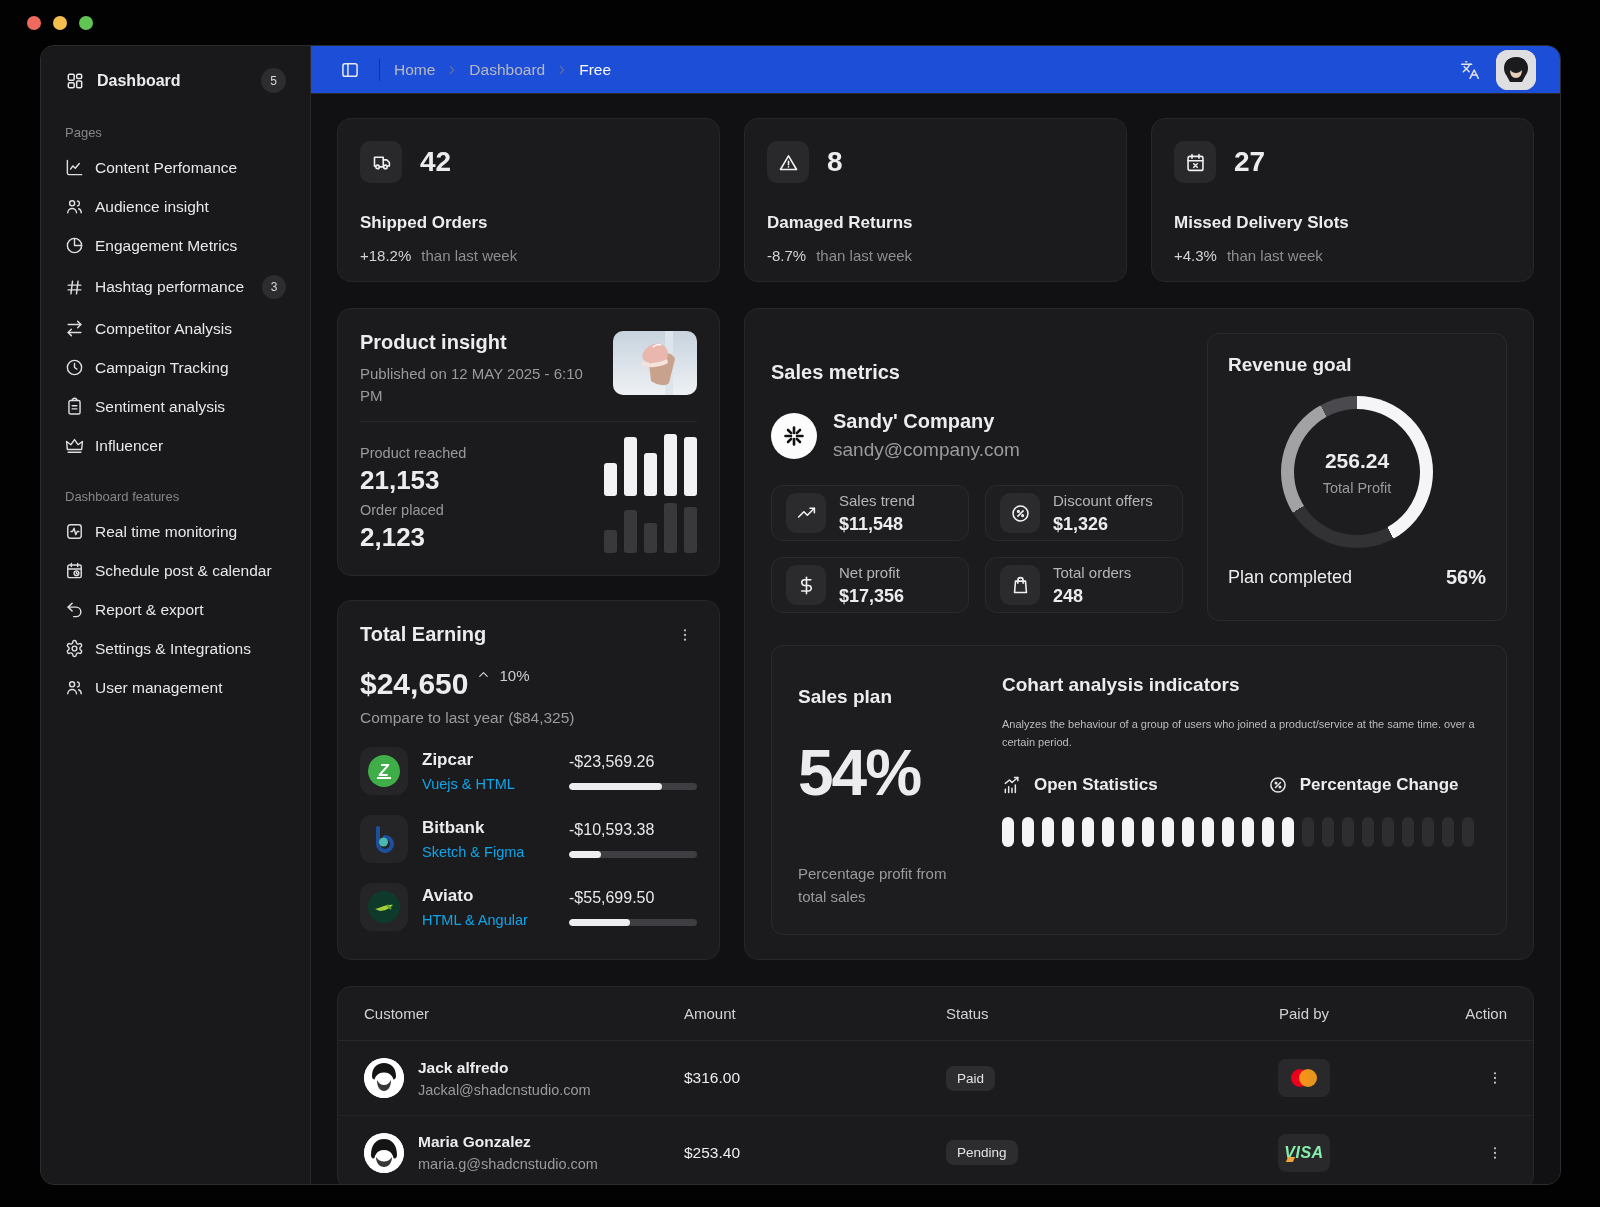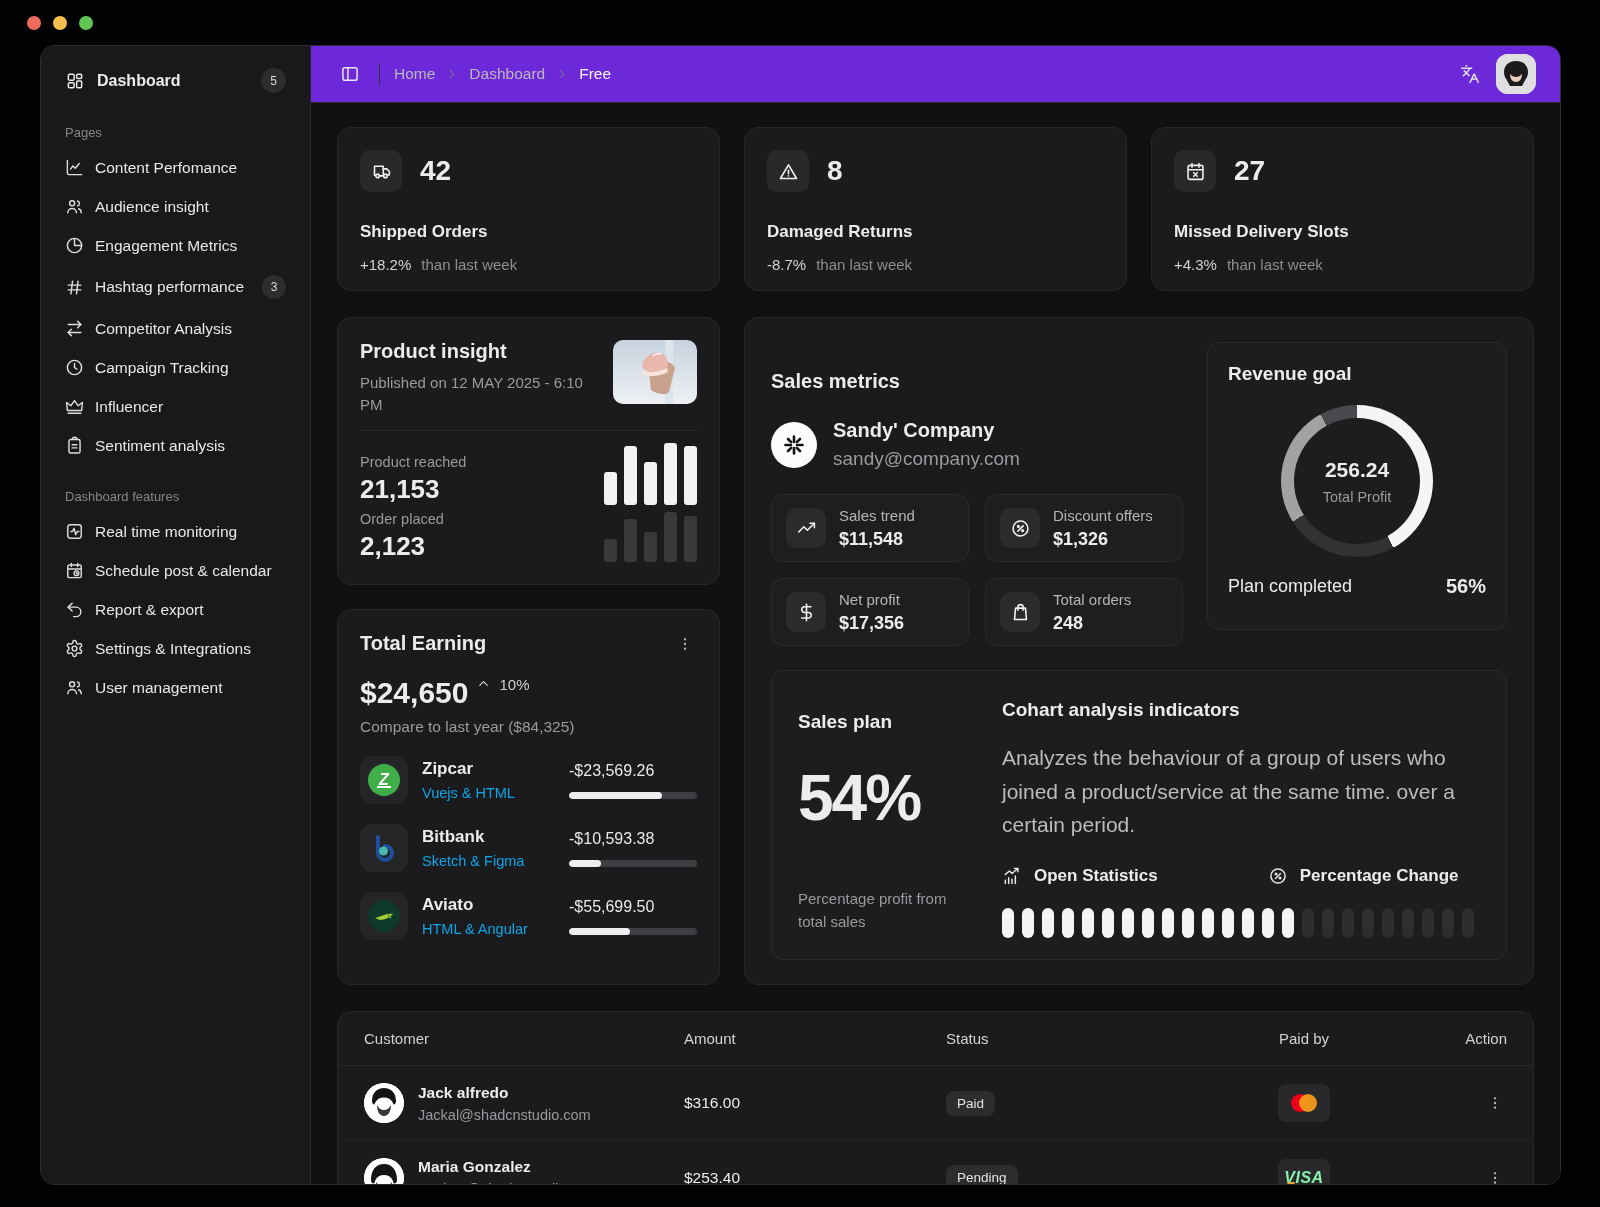--- a/index.html
+++ b/index.html
@@ -29,21 +29,21 @@
   .side-header { display:flex; align-items:center; gap:12px; padding:8px 10px; border-radius:8px; cursor:default; }
   .side-header .lbl { font-size:16px; font-weight:700; }
   .badge { margin-left:auto; background:#2d2d30; color:#d8d8da; font-size:12px; width:25px; height:25px; border-radius:50%; display:flex; align-items:center; justify-content:center; }
   .section-label { color:#86868a; font-size:13px; margin:24px 10px 8px; }
   .nav-item { display:flex; align-items:center; gap:11px; padding:10px 10px; font-size:15.5px; color:#e8e8ea; border-radius:8px; }
   .nav-item svg { width:19px; height:19px; flex:none; color:#dedee0; }
   .nav-item .badge { width:24px; height:24px; }
 
   
   .main { flex:1; display:flex; flex-direction:column; min-width:0; }
-  .topbar { height:57px; flex:none; background:#6d28d9; border-bottom:1px solid #29292b; display:flex; align-items:center; padding:0 24px; gap:14px; }
+  .topbar { height:48px; flex:none; background:#1d4ed8; border-bottom:1px solid #29292b; display:flex; align-items:center; padding:0 24px; gap:14px; }
   .tb-toggle { width:30px; height:30px; display:flex; align-items:center; justify-content:center; border-radius:6px; color:#e8e8ea; }
   .tb-divider { width:1px; height:22px; background:#333336; }
   .crumbs { display:flex; align-items:center; gap:10px; font-size:15.5px; }
   .crumb { color:#b9b9bc; }
   .crumb.current { color:#fafafa; }
   .crumb-sep { color:#7c7c80; display:flex; }
   .tb-right { margin-left:auto; display:flex; align-items:center; gap:16px; }
   .lang-btn { color:#e3e3e5; display:flex; }
   .avatar-btn { width:40px; height:40px; border-radius:12px; overflow:hidden; background:#dcdcde; }
 
@@ -106,21 +106,21 @@
   
   .metrics-card { flex:1; padding:24px 26px; min-width:0; }
   .metrics-top { display:flex; gap:24px; }
   .metrics-left { flex:1; min-width:0;margin-top:28px; }
   .sm-title { font-size:20px; font-weight:700; }
   .company-row { display:flex; align-items:center; gap:16px; margin-top:26px; }
   .company-avatar { width:46px; height:46px; border-radius:50%; background:#fcfcfc; color:#111; display:flex; align-items:center; justify-content:center; flex:none; }
   .company-name { font-size:20px; font-weight:700; }
   .company-email { font-size:19px; color:#9a9a9e; margin-top:6px; }
   .tiles { display:grid; grid-template-columns:1fr 1fr; gap:16px; margin-top:24px; }
-  .tile { border:1px solid #2b2b2e; background:#1e1e20; border-radius:12px; padding:12px 14px; display:flex; align-items:center; gap:13px; height:68px; }
+  .tile { border:1px solid #2b2b2e; background:#1e1e20; border-radius:12px; padding:12px 14px; display:flex; align-items:center; gap:13px; height:56px; }
   .tile .icon-tile { width:40px; height:40px; background:#2b2b2e; }
   .tile-label { font-size:15px; color:#b5b5b8; }
   .tile-value { font-size:18px; font-weight:700; margin-top:5px; }
 
   .revenue-card { width:300px; flex:none; border:1px solid #2b2b2e; background:#1d1d1f; border-radius:12px; padding:20px; height:288px; }
   .rg-title { font-size:19px; font-weight:700; }
   .donut { width:152px; height:152px; border-radius:50%; position:relative; margin:20px auto 18px; }
   .donut .hole { position:absolute; inset:13px; border-radius:50%; background:#1d1d1f; display:flex; flex-direction:column; align-items:center; justify-content:center; gap:7px; }
   .donut-value { font-size:21px; font-weight:700; }
   .donut-label { font-size:14.5px; color:#9a9a9e; }
@@ -128,21 +128,21 @@
   .rg-footer-label { font-size:18px; }
   .rg-footer-value { margin-left:auto; font-size:20px; font-weight:700; }
 
   .plan-card { border:1px solid #2b2b2e; background:#1d1d1f; border-radius:12px; margin-top:24px; padding:26px; display:flex; gap:36px; height:290px; }
   .plan-left { width:168px; flex:none; display:flex; flex-direction:column; }
   .plan-title { font-size:19px; font-weight:700; margin-top:14px; }
   .plan-value { font-size:64px; font-weight:700; letter-spacing:-2px; margin-top:28px; }
   .plan-caption { font-size:15px; color:#9a9a9e; line-height:1.5; margin-top:auto; }
   .cohort { flex:1; min-width:0; }
   .cohort-title { font-size:19px; font-weight:700; margin-top:2px; }
-  .cohort-desc { font-size:21px; color:#bcbcbf; line-height:1.6; margin-top:20px; max-width:640px; }
+  .cohort-desc { font-size:11px; color:#bcbcbf; line-height:1.6; margin-top:20px; max-width:640px; }
   .legend-row { display:flex; align-items:center; gap:110px; margin-top:24px; }
   .legend-item { display:flex; align-items:center; gap:12px; font-size:17px; font-weight:700; }
   .legend-item svg { width:20px; height:20px; color:#e6e6e8; }
   .pills { display:flex; gap:8px; margin-top:22px; }
   .pills span { width:12px; height:30px; border-radius:6px; background:#2e2e31; flex:none; }
   .pills span.on { background:#f4f4f6; }
 
   
   .table-card { margin-top:26px; overflow:hidden; }
   .t-grid { display:grid; grid-template-columns:320px 262px 258px 200px 1fr; align-items:center; padding:0 26px; }
@@ -231,32 +231,32 @@
     </div>
     <div class="nav-item">
       <svg class="ic" viewBox="0 0 24 24">
           <circle cx="12" cy="12" r="9"></circle>
           <path d="M12 7v5l3 2"></path>
         </svg>
       <span>Campaign Tracking</span>
     </div>
     <div class="nav-item">
       <svg class="ic" viewBox="0 0 24 24">
-          <path d="M3 17 2 7l5.5 4L12 4.5 16.5 11 22 7l-1 10z"></path>
-          <path d="M4 20.5h16"></path>
-        </svg>
-      <span>Influencer</span>
-    </div>
-    <div class="nav-item">
-      <svg class="ic" viewBox="0 0 24 24">
           <rect x="5" y="4.5" width="14" height="17" rx="2"></rect>
           <path d="M9 4.5a3 3 0 0 1 6 0"></path>
           <path d="M9 11h6M9 15h6"></path>
         </svg>
       <span>Sentiment analysis</span>
+    </div>
+    <div class="nav-item">
+      <svg class="ic" viewBox="0 0 24 24">
+          <path d="M3 17 2 7l5.5 4L12 4.5 16.5 11 22 7l-1 10z"></path>
+          <path d="M4 20.5h16"></path>
+        </svg>
+      <span>Influencer</span>
     </div>
 
     <div class="section-label">Dashboard features</div>
 
     <div class="nav-item">
       <svg class="ic" viewBox="0 0 24 24">
           <rect x="3.5" y="3.5" width="17" height="17" rx="3"></rect>
           <path d="M7.5 12h2l2-4 2 8 2-4h2"></path>
         </svg>
       <span>Real time monitoring</span>

